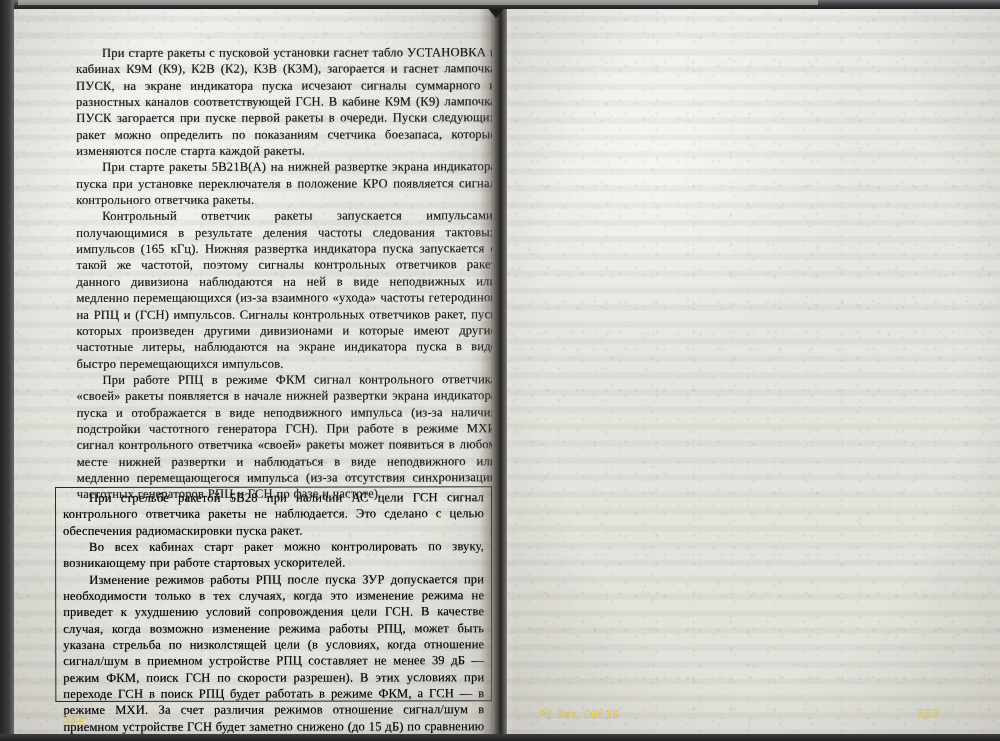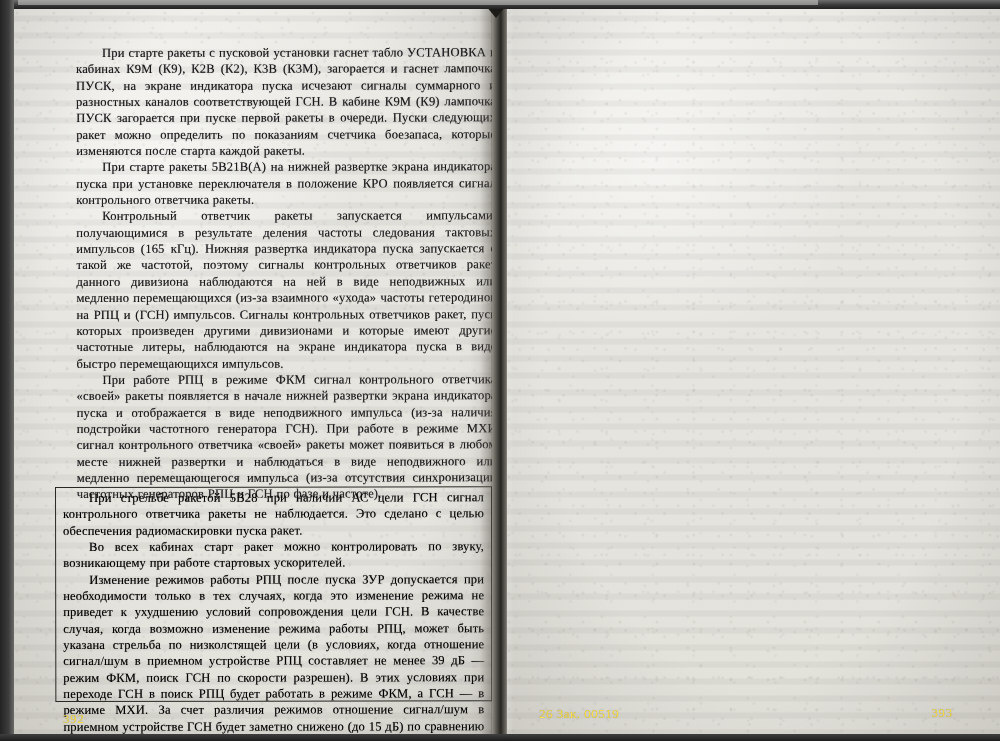--- a/index.html
+++ b/index.html
@@ -175,21 +175,21 @@
 
   
   .folio {
     position: absolute;
     font-size: 12.6px;
     letter-spacing: .9px;
     color: #fde047;
     text-shadow: 0 0 .7px rgba(30,28,30,.5);
   }
   .folio-left   { left: 63px;  top: 712px; }
-  .folio-right  { right: 47px; top: 706px; }
+  .folio-right  { right: 61px; top: 706px; }
   .imprint      { left: 539px; top: 706px; font-size: 13px; letter-spacing: .5px; }
 
   
   .skew-l { transform: rotate(-0.10deg); transform-origin: 0 0; }
 </style>
 </head>
 <body>
 
 <div id="scan">
 

